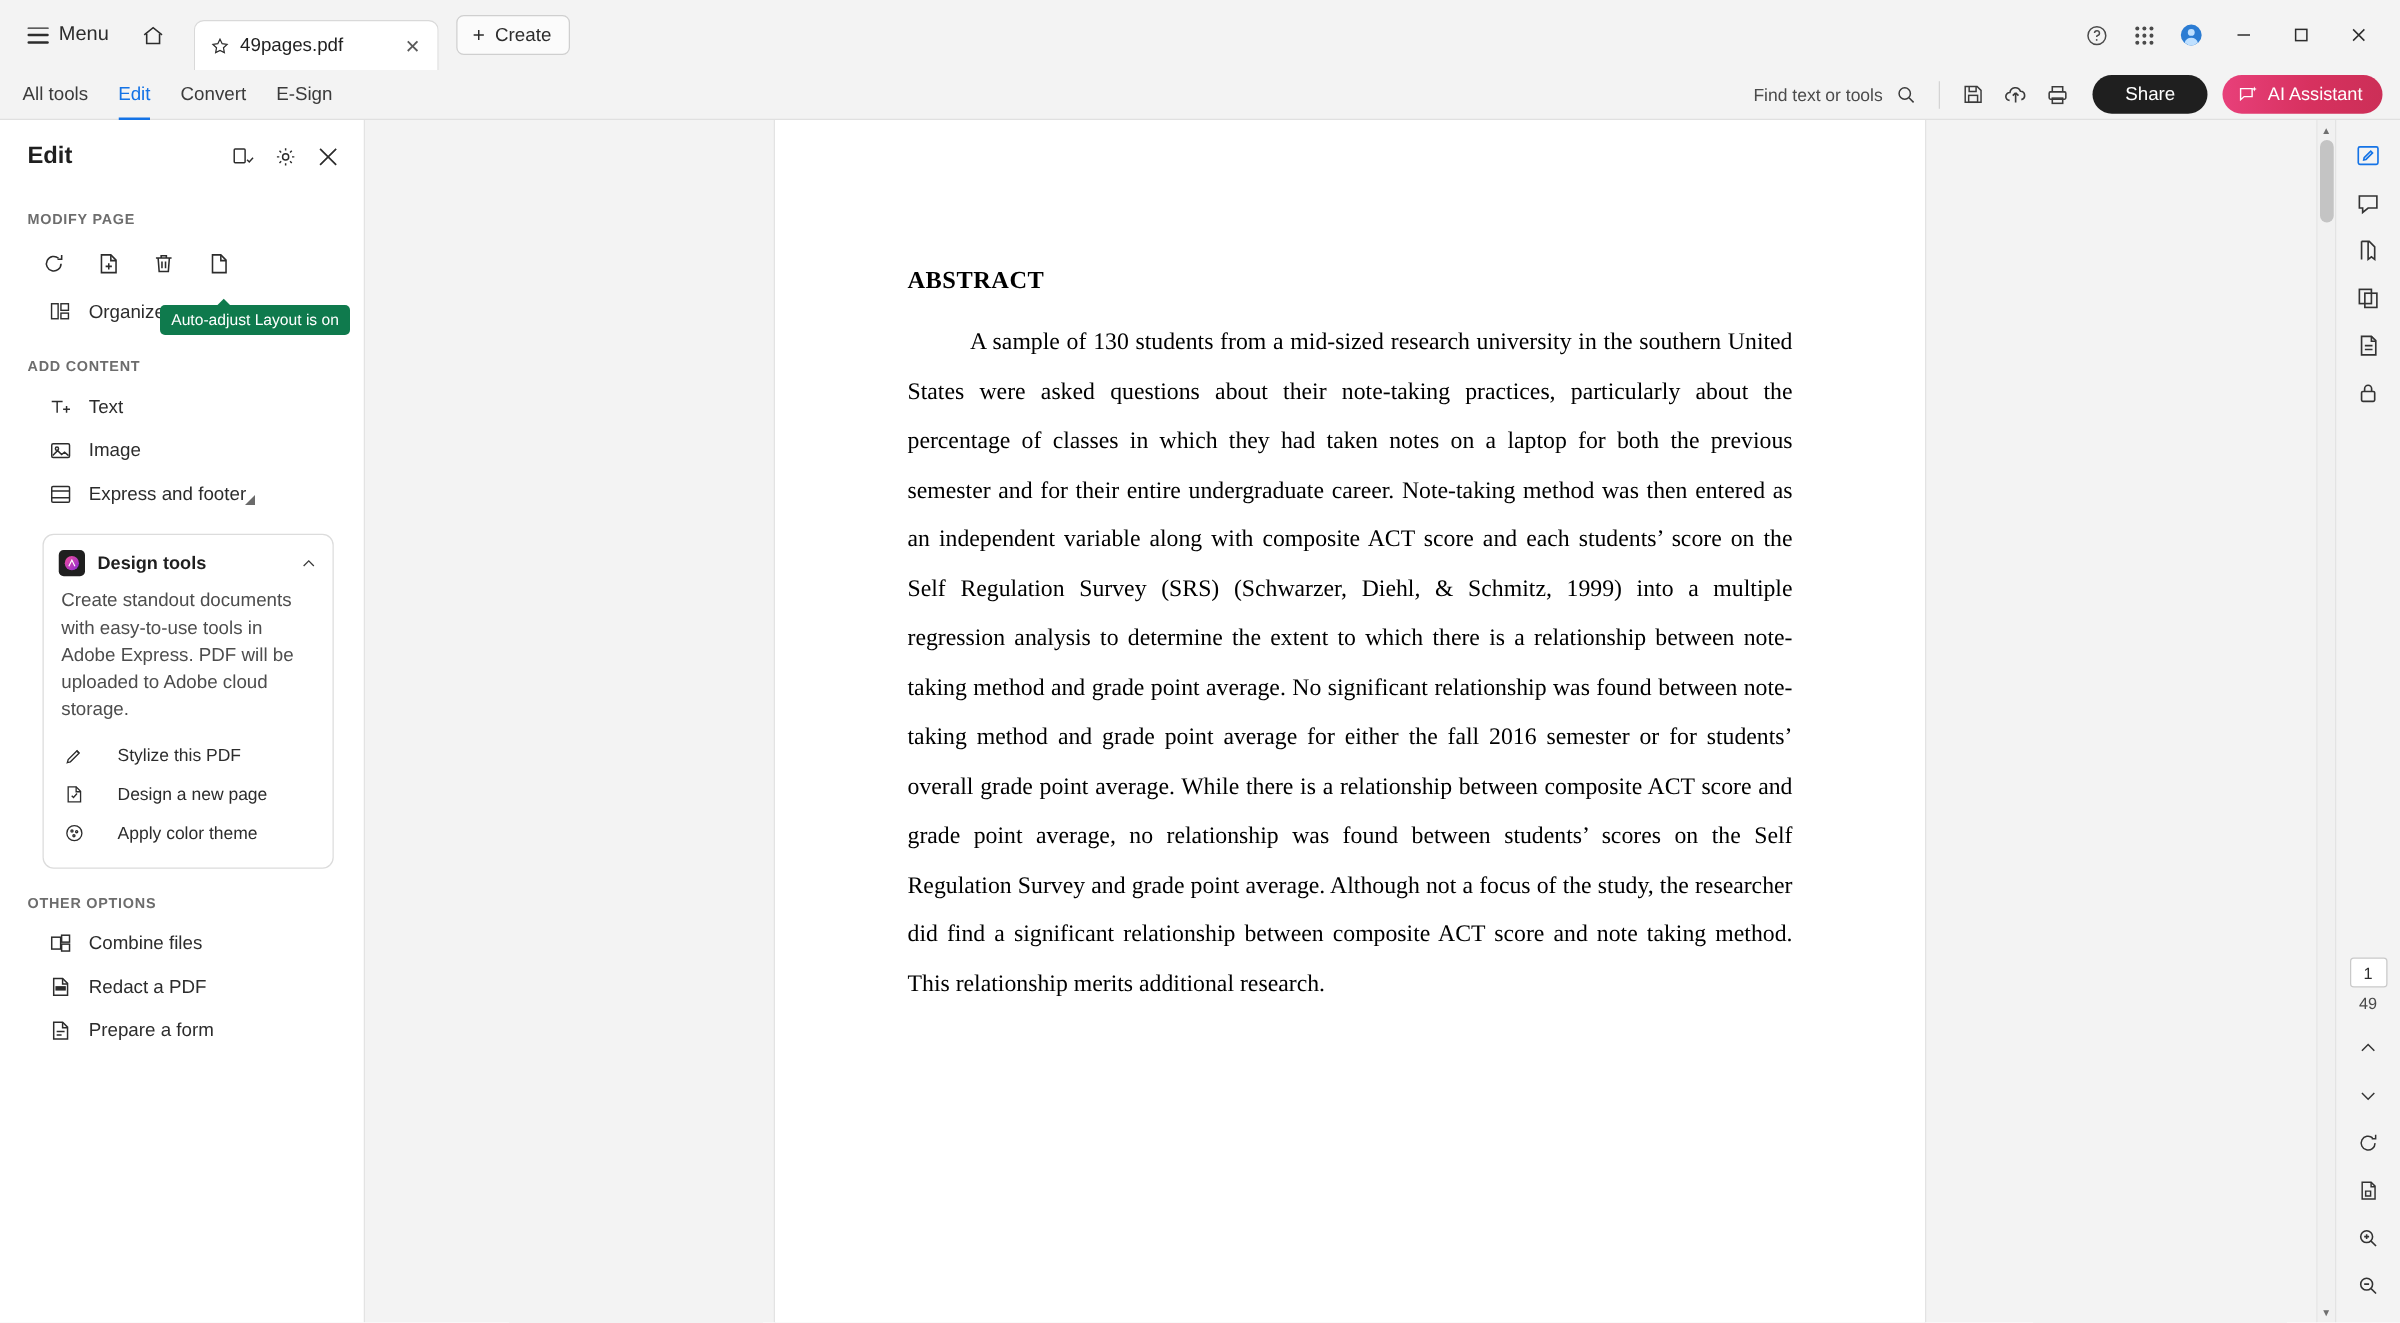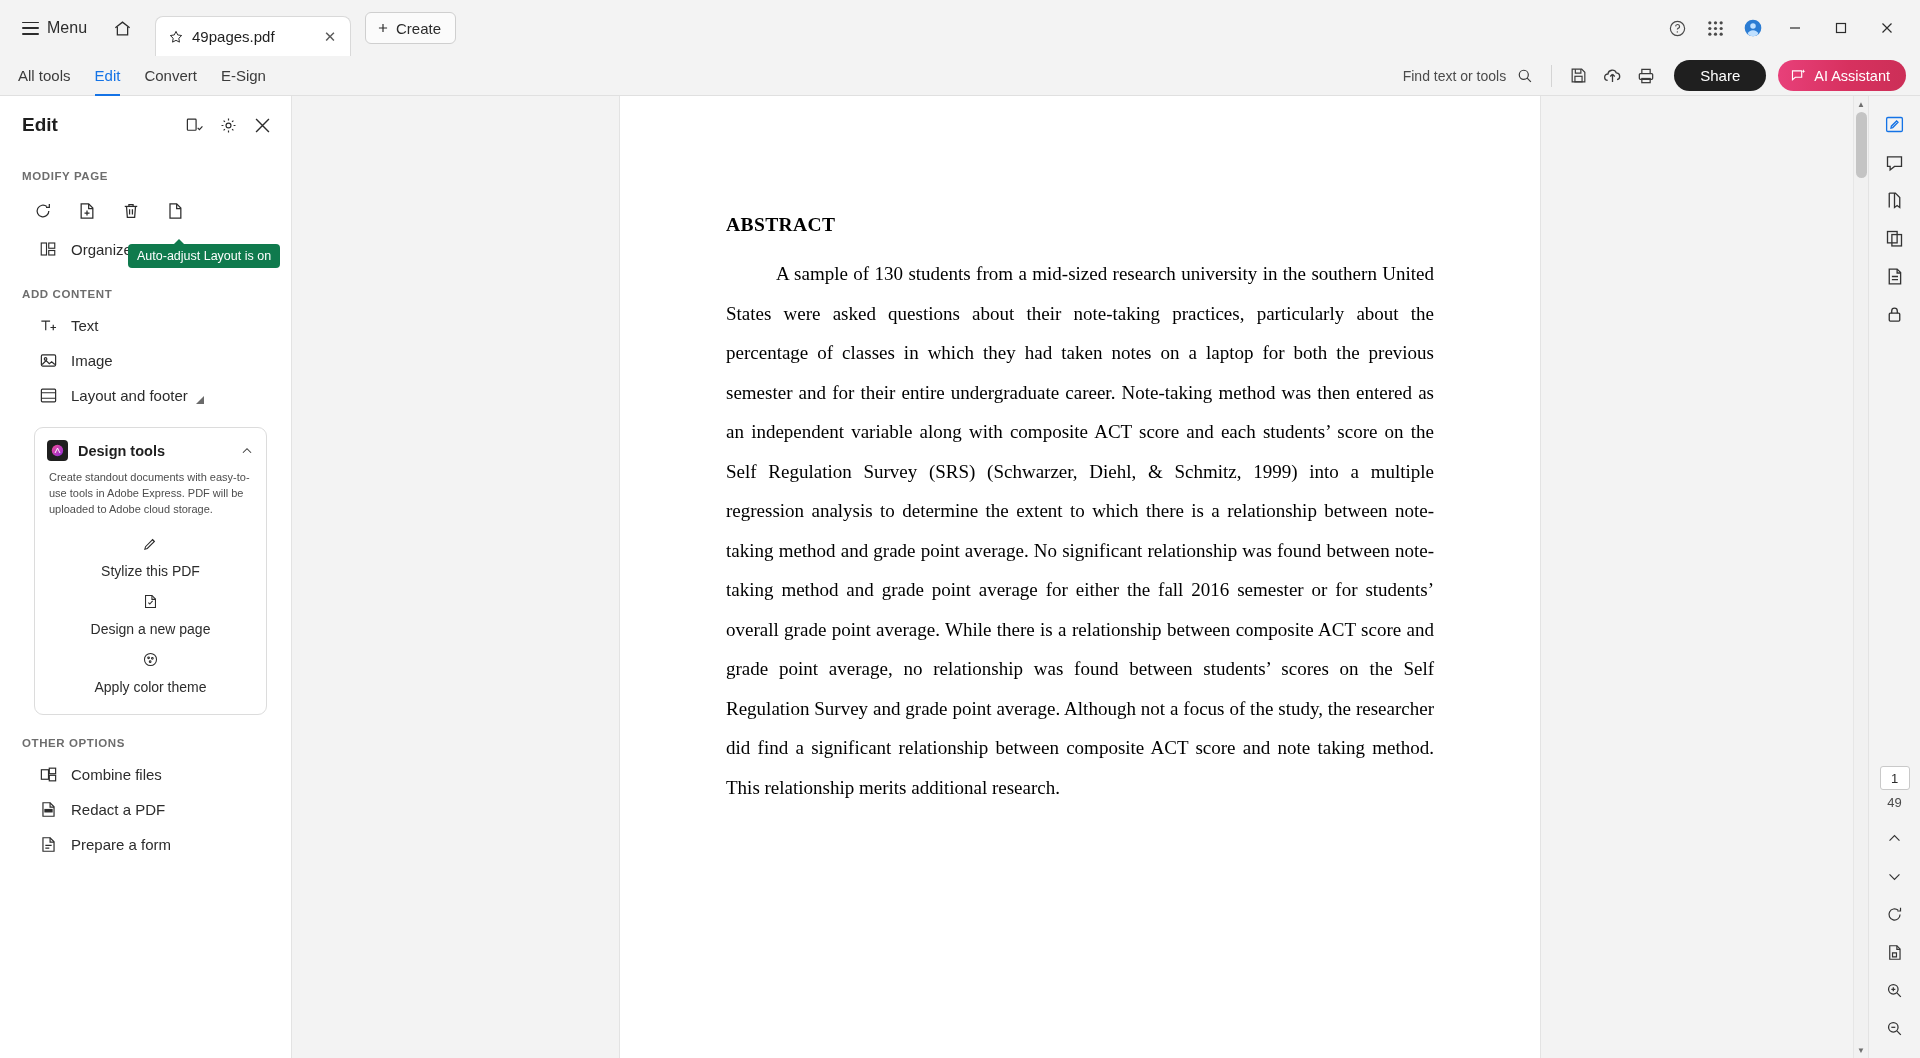--- a/index.html
+++ b/index.html
@@ -234,28 +234,27 @@
   }
   .dc-head { display: flex; align-items: center; gap: 10px; text-align: right; }
   .dc-logo {
     width: 21px; height: 21px; border-radius: 4px;
     background: #1f1f1f;
     display: flex; align-items: center; justify-content: center;
   }
   .dc-title { font-size: 14.5px; font-weight: bold; color: #1f1f1f; }
   .dc-chev { margin-left: auto; color: #4a4a4a; cursor: pointer; }
   .dc-desc {
-    font-size: 11px; color: #4d4d4d; line-height: 1.45;
+    font-size: 15px; color: #4d4d4d; line-height: 1.45;
     margin: 9px 2px 10px 2px;
   }
   .dc-item {
-    display: flex; align-items: center; gap: 11px;
+    display: flex; align-items: center; gap: 26px;
     padding: 7px 4px; font-size: 14px; color: #2c2c2c; cursor: pointer;
     border-radius: 5px;
-    flex-direction: column;
   }
 
   
   .viewer {
     flex: 1;
     position: relative;
     background: #f3f3f3;
     display: flex;
     justify-content: center;
     overflow: hidden;
@@ -574,21 +573,21 @@
         </span>
         <span>Image</span>
       </div>
       <div class="lp-item">
         <span class="lp-ico">
           <svg width="19" height="19" viewBox="0 0 24 24" fill="none" stroke="#2c2c2c" stroke-width="1.5">
             <rect x="3" y="4" width="18" height="16" rx="1.3"></rect>
               <path d="M3 8.5h18M3 15.5h18"></path>
           </svg>
         </span>
-        <span>Layout and footer</span>
+        <span>Express and footer</span>
         <span style="position:absolute;left:196px;top:18px;">
           <svg width="8" height="8" viewBox="0 0 8 8" fill="#6a6a6a">
               <path d="M0 8L8 0v8z"></path>
             </svg>
         </span>
       </div>
 
       <div class="design-card">
         <div class="dc-head">
           <span class="dc-logo">

